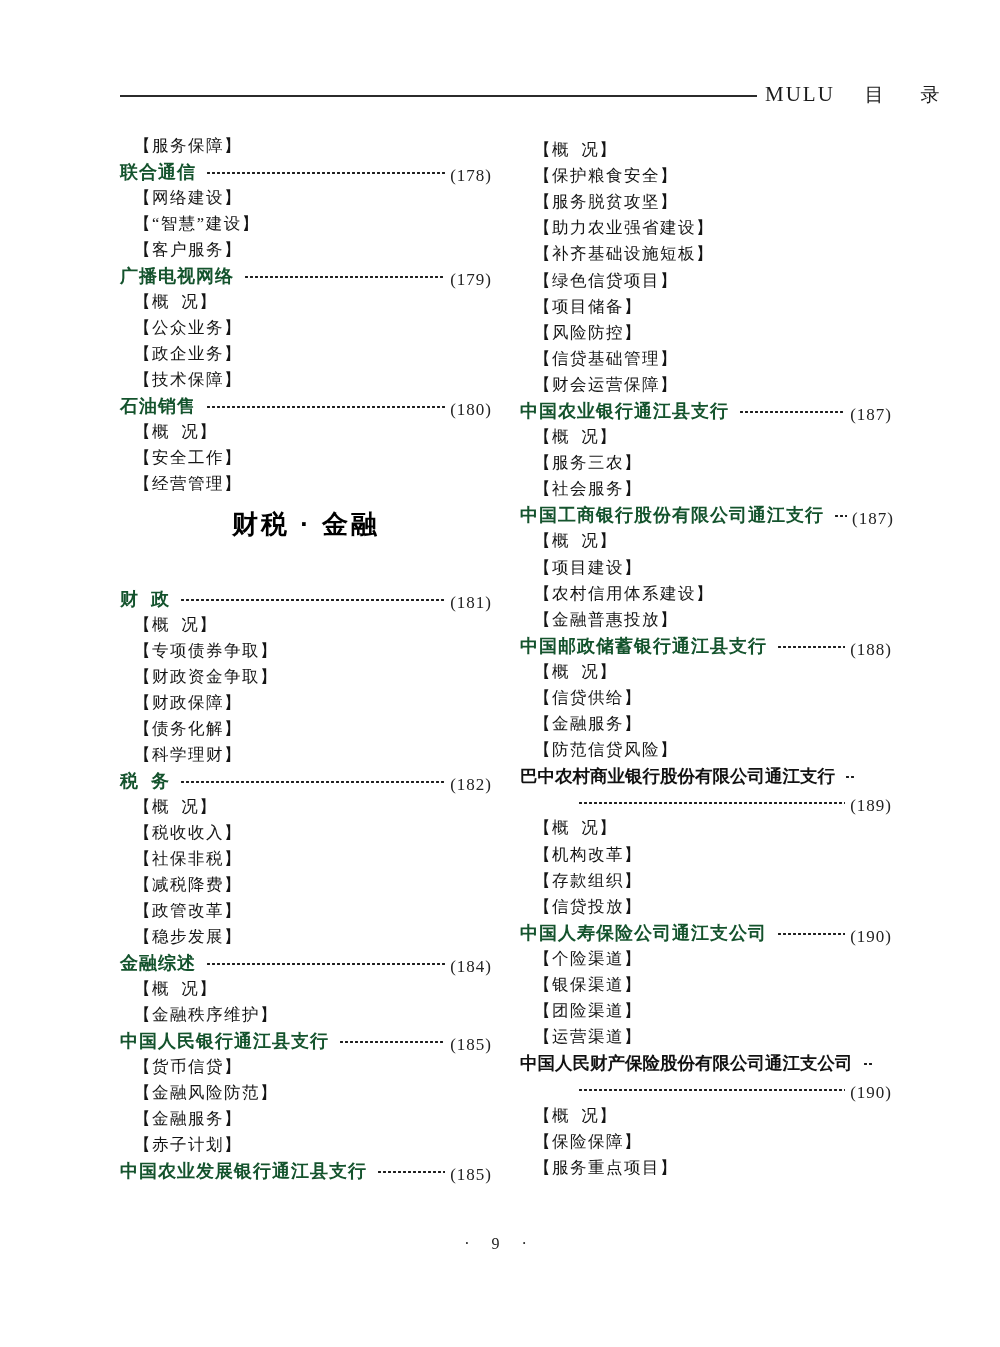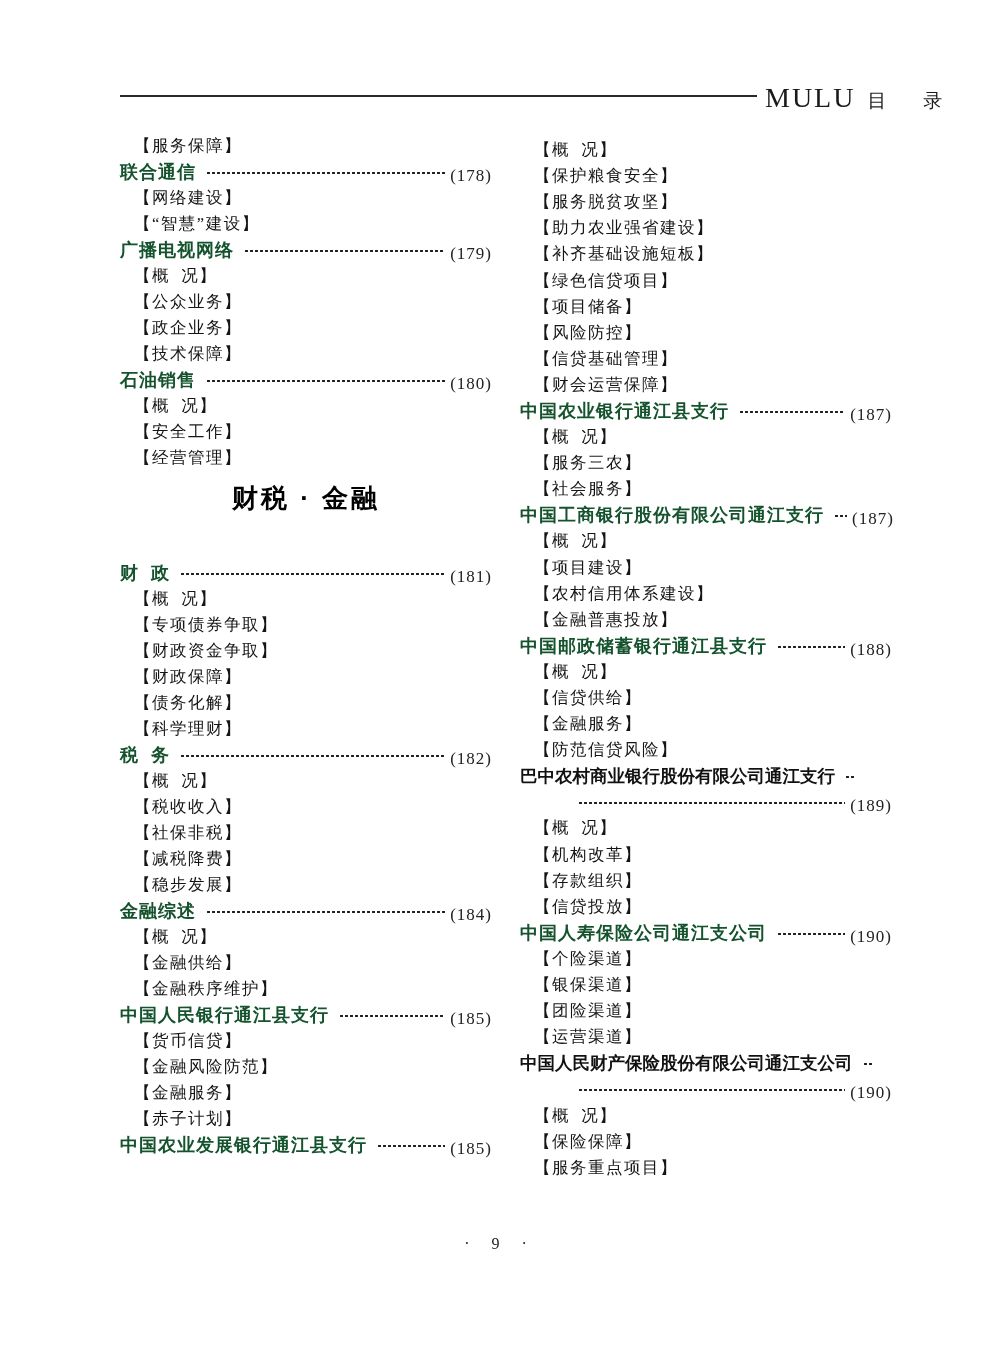--- a/index.html
+++ b/index.html
@@ -25,23 +25,23 @@
   .header-title {
     position: absolute;
     left: 765px;
     top: 82px;
     white-space: pre;
     display: flex;
     align-items: baseline;
   }
   .header-latin {
     font-family: "Liberation Serif", serif;
-    font-size: 28px;
+    font-size: 21px;
     letter-spacing: 2px;
-    margin-right: 12px;
+    margin-right: 30px;
   }
   .header-cjk {
     font-family: "Liberation Serif", serif;
     font-size: 19px;
     letter-spacing: 16px;
     white-space: pre;
   }
   
   .col {
     position: absolute;
@@ -162,20 +162,23 @@
     <span class="t-title">联合通信</span>
     <span class="leader"></span>
     <span class="t-page">(178)</span>
   </div>
       <div class="line sub">
     <span class="t-label">【网络建设】</span>
   </div>
       <div class="line sub">
     <span class="t-label">【“智慧”建设】</span>
   </div>
+      <div class="line sub">
+    <span class="t-label">【客户服务】</span>
+  </div>
       <div class="line entry">
     <span class="t-title">广播电视网络</span>
     <span class="leader"></span>
     <span class="t-page">(179)</span>
   </div>
       <div class="line sub">
     <span class="t-label">【概  况】</span>
   </div>
       <div class="line sub">
     <span class="t-label">【公众业务】</span>
@@ -237,32 +240,32 @@
       <div class="line sub">
     <span class="t-label">【税收收入】</span>
   </div>
       <div class="line sub">
     <span class="t-label">【社保非税】</span>
   </div>
       <div class="line sub">
     <span class="t-label">【减税降费】</span>
   </div>
       <div class="line sub">
+    <span class="t-label">【政管改革】</span>
+  </div>
+      <div class="line sub">
     <span class="t-label">【稳步发展】</span>
   </div>
       <div class="line entry">
     <span class="t-title">金融综述</span>
     <span class="leader"></span>
     <span class="t-page">(184)</span>
   </div>
       <div class="line sub">
     <span class="t-label">【概  况】</span>
-  </div>
-      <div class="line sub">
-    <span class="t-label">【金融供给】</span>
   </div>
       <div class="line sub">
     <span class="t-label">【金融秩序维护】</span>
   </div>
       <div class="line entry">
     <span class="t-title">中国人民银行通江县支行</span>
     <span class="leader"></span>
     <span class="t-page">(185)</span>
   </div>
       <div class="line sub">

